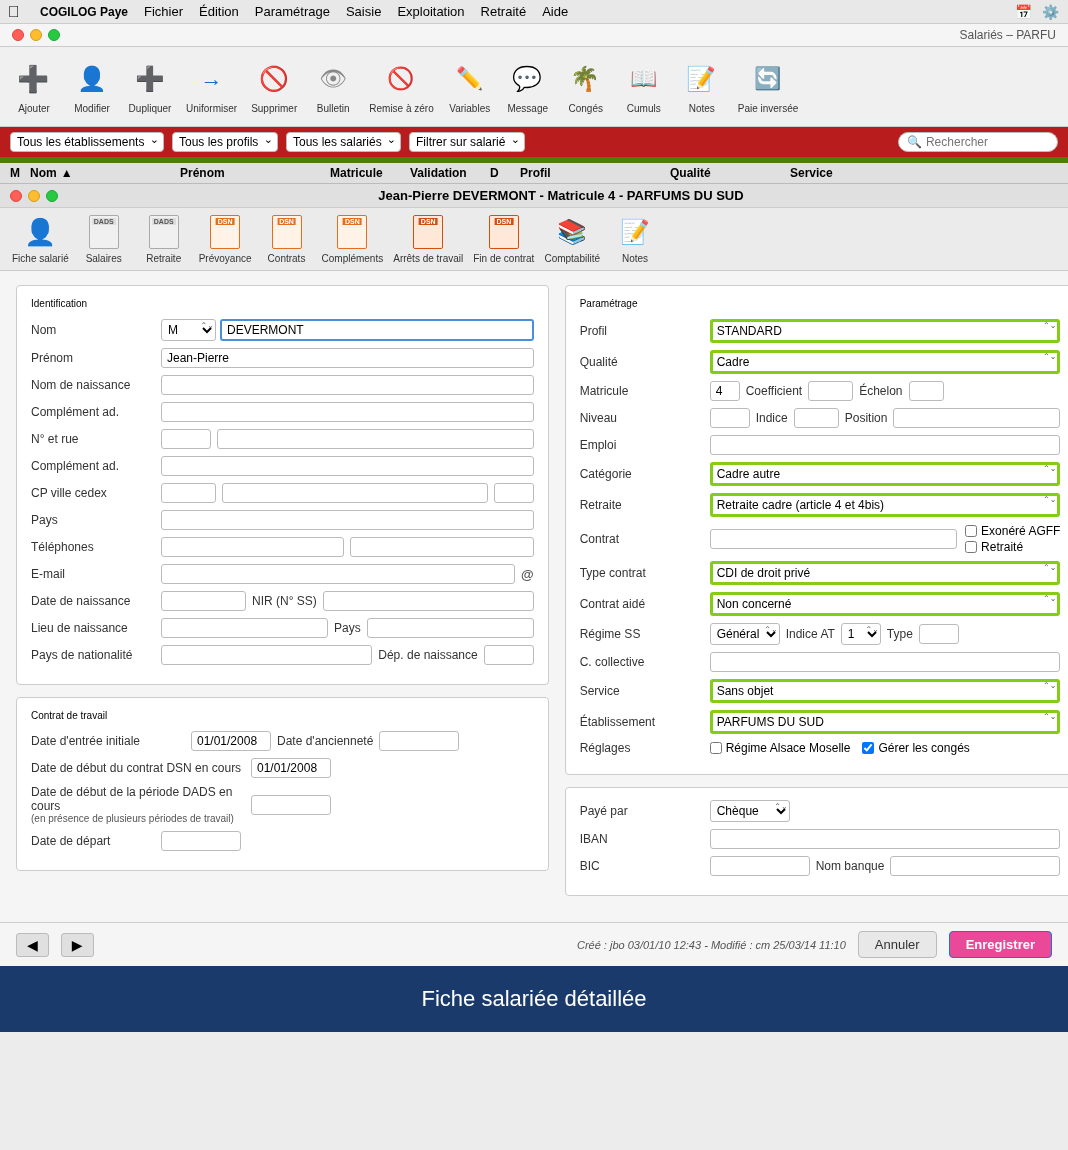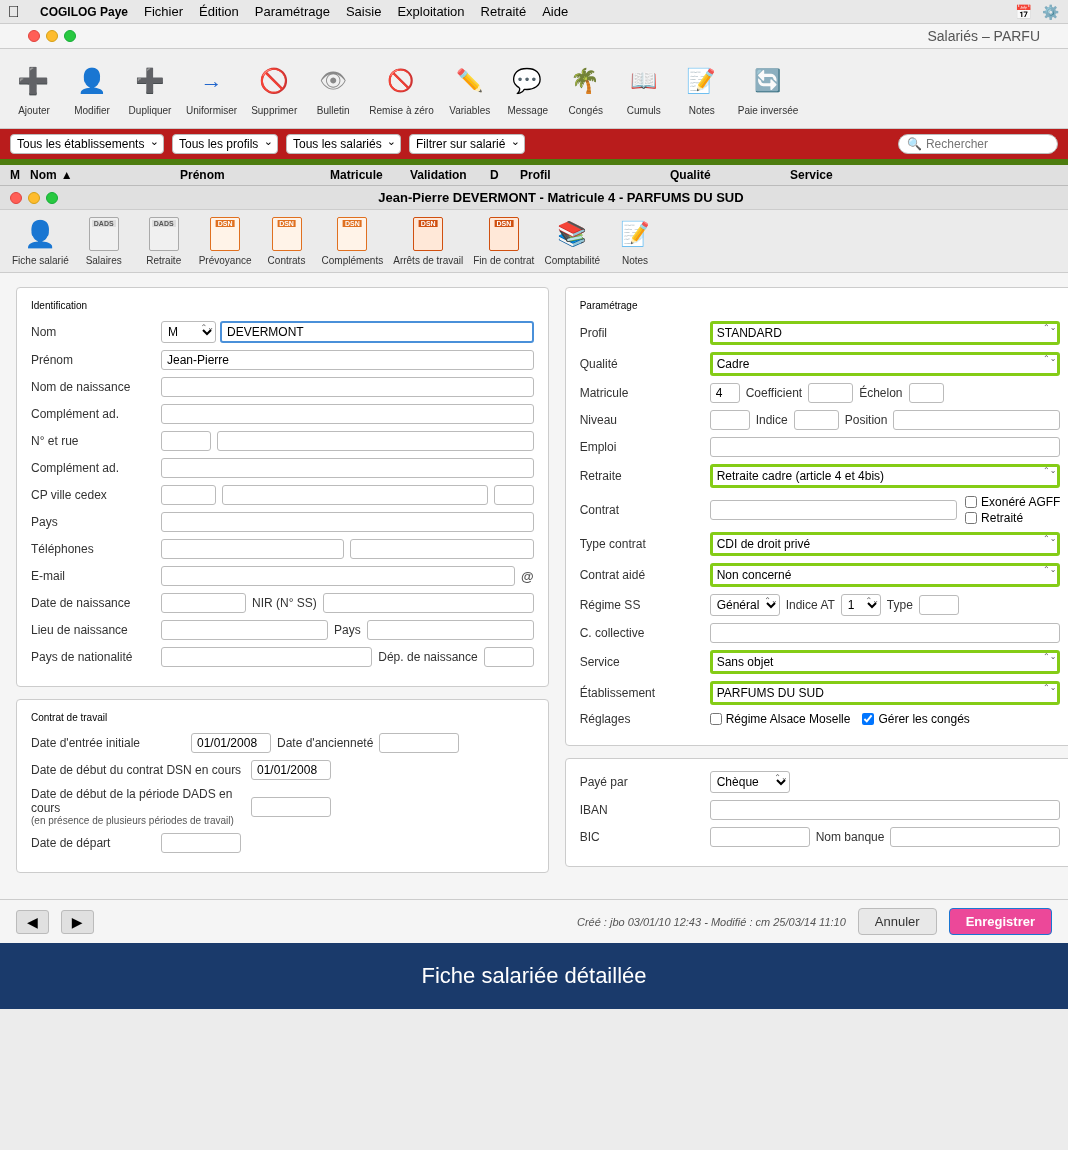--- a/index.html
+++ b/index.html
@@ -11,21 +11,21 @@
     .menubar-app { font-weight: bold; }
     .menubar-item { font-size: 13px; cursor: default; }
 
     
     .toolbar { background: #f0f0f0; border-bottom: 1px solid #ccc; display: flex; align-items: center; padding: 6px 12px; gap: 14px; min-height: 80px; }
     .toolbar-btn { display: flex; flex-direction: column; align-items: center; gap: 4px; cursor: pointer; min-width: 44px; }
     .toolbar-icon { width: 40px; height: 40px; display: flex; align-items: center; justify-content: center; font-size: 22px; }
     .toolbar-label { font-size: 10px; text-align: center; color: #333; white-space: nowrap; }
 
     
-    .titlebar { background: #f5f5f5; border-bottom: 1px solid #ccc; display: flex; align-items: center; justify-content: flex-end; padding: 4px 28px; font-size: 14px; color: #555; min-height: 22px; }
+    .titlebar { background: #f5f5f5; border-bottom: 1px solid #ccc; display: flex; align-items: center; justify-content: flex-end; padding: 4px 12px; font-size: 12px; color: #555; min-height: 22px; }
     .traffic-lights { display: flex; gap: 6px; margin-right: auto; }
     .traffic-light { width: 12px; height: 12px; border-radius: 50%; }
     .tl-red { background: #ff5f57; border: 1px solid #e0443e; }
     .tl-yellow { background: #febc2e; border: 1px solid #d4a017; }
     .tl-green { background: #28c840; border: 1px solid #14ae37; }
 
     
     .filterbar { background: #b91c1c; border-bottom: 6px solid #4d7c0f; display: flex; align-items: center; padding: 5px 10px; gap: 8px; }
     .filterbar select { font-size: 12px; border: 1px solid #bbb; border-radius: 4px; padding: 2px 18px 2px 6px; background: white; appearance: none; -webkit-appearance: none; }
     .select-wrap { position: relative; display: inline-block; }
@@ -495,20 +495,28 @@
             <span class="inline-label">Position</span>
             <input type="text" class="form-input" style="flex: 1 1 0%;">
           </div>
         </div>
 
         <div class="form-row">
           <span class="form-label">Emploi</span>
           <input type="text" class="form-input form-input-full" style="">
         </div>
 
+        <div class="form-row">
+          <span class="form-label">Catégorie</span>
+          <div class="dropdown-wrap">
+            <select class="form-select-full">
+              <option>Cadre autre</option>
+            </select>
+          </div>
+        </div>
 
         <div class="form-row">
           <span class="form-label">Retraite</span>
           <div class="dropdown-wrap">
             <select class="form-select-full">
               <option>Retraite cadre (article 4 et 4bis)</option>
             </select>
           </div>
         </div>
 

